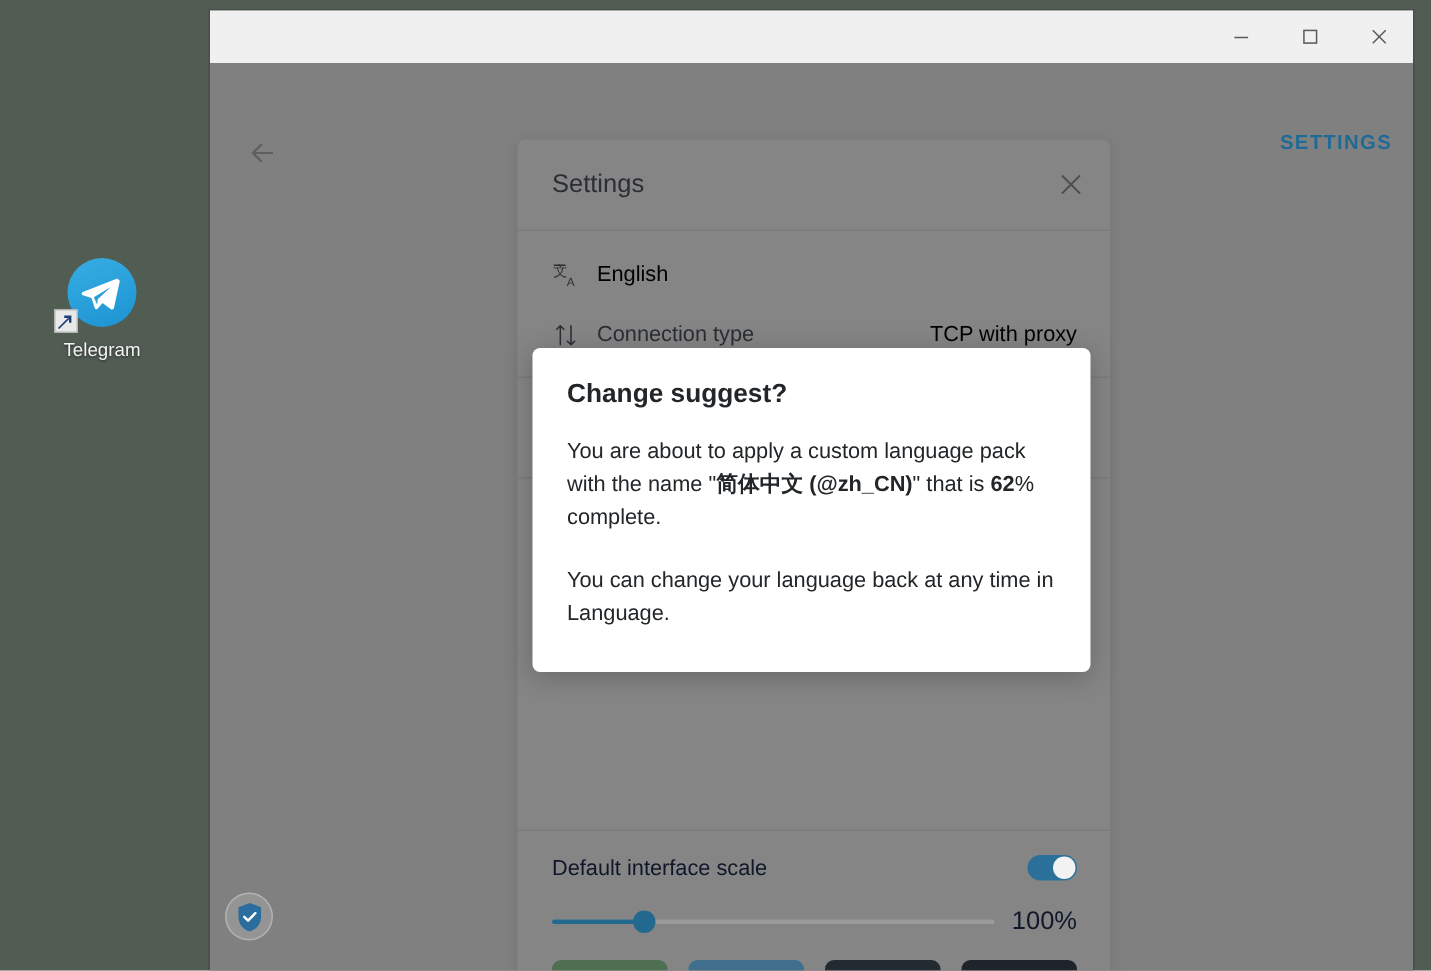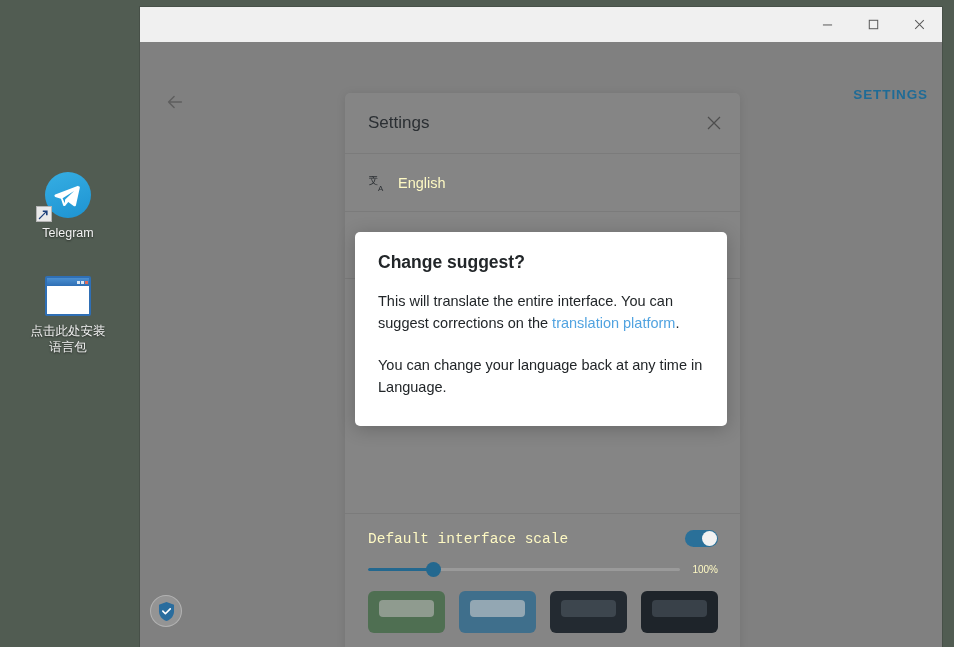--- a/index.html
+++ b/index.html
@@ -156,28 +156,28 @@
     display: flex; align-items: center;
     padding: 0 22px 0 23px;
   }
   .srow .ricon {
     width: 30px;
     color: #2b2f33;
     font-size: 15px;
     display: flex; align-items: center;
   }
   .srow .rlabel { flex: 1; font-size: 14.5px; color: #2b2f33; }
-  .srow .rvalue { font-size: 14.5px; color: #fef9c3; }
+  .srow .rvalue { font-size: 14.5px; color: #000000; }
 
   .sep { height: 9px; border-bottom: 1px solid rgba(0,0,0,.07); }
   .sep-inner { height: 9px; }
 
   #scale-block { padding: 16px 22px 0 23px; }
   #scale-head { display: flex; align-items: center; }
-  #scale-head .lbl { flex: 1; font-size: 14.5px; color: #fef9c3; font-family: Liberation Mono, monospace; }
+  #scale-head .lbl { flex: 1; font-size: 14.5px; color: #0f172a; }
   .toggle {
     width: 33px; height: 17px;
     border-radius: 9px;
     background: #2a7099;
     position: relative;
   }
   .toggle i {
     position: absolute; right: 1px; top: 1px;
     width: 15px; height: 15px; border-radius: 50%;
     background: #f2f2f2; display: block;
@@ -189,21 +189,21 @@
   }
   .track .fill {
     position: absolute; left: 0; top: 0; bottom: 0;
     width: 21%; background: #23688f; border-radius: 2px;
   }
   .track .thumb {
     position: absolute; left: 21%; top: 50%;
     width: 15px; height: 15px; margin: -7.5px 0 0 -7.5px;
     border-radius: 50%; background: #23688f;
   }
-  #scale-value { font-size: 10px; color: #fef9c3; }
+  #scale-value { font-size: 17px; color: #0f172a; }
 
   #theme-row { display: flex; gap: 14px; padding: 16px 22px 0 23px; }
   .theme-swatch {
     flex: 1; height: 42px;
     border-radius: 6px;
     padding: 9px 11px 0 11px;
   }
   .theme-swatch i { display: block; height: 17px; border-radius: 4px; }
 
   
@@ -259,31 +259,20 @@
       <span class="shortcut-arrow">
         <svg viewBox="0 0 12 12" aria-hidden="true">
           <path fill="#1c3f7a" d="M2 10 L9 3 L9 6.2 L10.6 6.2 L10.6 1.4 L5.8 1.4 L5.8 3 L9 3 Z"></path>
           <path fill="#1c3f7a" d="M1.6 9.6 L8.4 2.8 L9.2 3.6 L2.4 10.4 Z"></path>
         </svg>
       </span>
     </div>
     <div class="label">Telegram</div>
   </div>
 
-  <div class="desk-icon" id="icon-langpack">
-    <div class="win-glyph">
-      <div class="tb">
-          <i></i>
-          <i></i>
-          <i></i>
-        </div>
-    </div>
-    <div class="label" style="white-space:pre-line">点击此处安装
-语言包</div>
-  </div>
 
   <div id="app-window">
 
     <div id="title-bar">
       <div class="win-btn">
         <svg viewBox="0 0 12 12" aria-hidden="true">
             <path stroke="currentColor" stroke-width="1.1" d="M1 6.5h10"></path>
           </svg>
       </div>
       <div class="win-btn">
@@ -332,20 +321,32 @@
           <div class="ricon">
             <svg viewBox="0 0 24 24" width="19" height="19" aria-hidden="true">
               <text x="1" y="13" font-family="'DejaVu Sans', sans-serif" font-size="12" fill="#2b2f33">文</text>
               <path d="M2 3.6h9" stroke="#2b2f33" stroke-width="1.3" stroke-linecap="round" fill="none"></path>
               <text x="12.5" y="21" font-family="'Liberation Sans', sans-serif" font-size="10" fill="#2b2f33">A</text>
             </svg>
           </div>
           <div class="rvalue">English</div>
         </div>
 
+        <div class="srow">
+          <div class="ricon">
+            <svg viewBox="0 0 24 24" width="19" height="19" aria-hidden="true">
+              <g stroke="#2b2f33" stroke-width="1.3" fill="none" stroke-linecap="round" stroke-linejoin="round">
+                <path d="M7 20V4M4 7l3-3 3 3"></path>
+                <path d="M16 4v16M13 17l3 3 3-3"></path>
+              </g>
+            </svg>
+          </div>
+          <div class="rlabel">Connection type</div>
+          <div class="rvalue">TCP with proxy</div>
+        </div>
 
         <div class="sep"></div>
         <div style="height:58px"></div>
         <div class="sep"></div>
         <div style="height:226px"></div>
         <div class="sep"></div>
 
         <div id="scale-block">
           <div id="scale-head">
             <div class="lbl">Default interface scale</div>
@@ -376,22 +377,22 @@
               <i style="background:#394149"></i>
             </div>
         </div>
 
       </div>
 
       <div id="dialog-overlay">
         <div id="dialog">
           <h2>Change suggest?</h2>
 
-
-          <p><span>This will translate the entire interface. You can suggest corrections on the </span><a href="#">translation platform</a><span>.</span></p>
+          <p><span>You are about to apply a custom language pack with the name "</span><b>简体中文 (@zh_CN)</b><span>" that is </span><b>62</b><span>% complete.</span></p>
+
 
           <p>You can change your language back at any time in Language.</p>
 
         </div>
       </div>
 
     </div>
   </div>
 </div>
 

